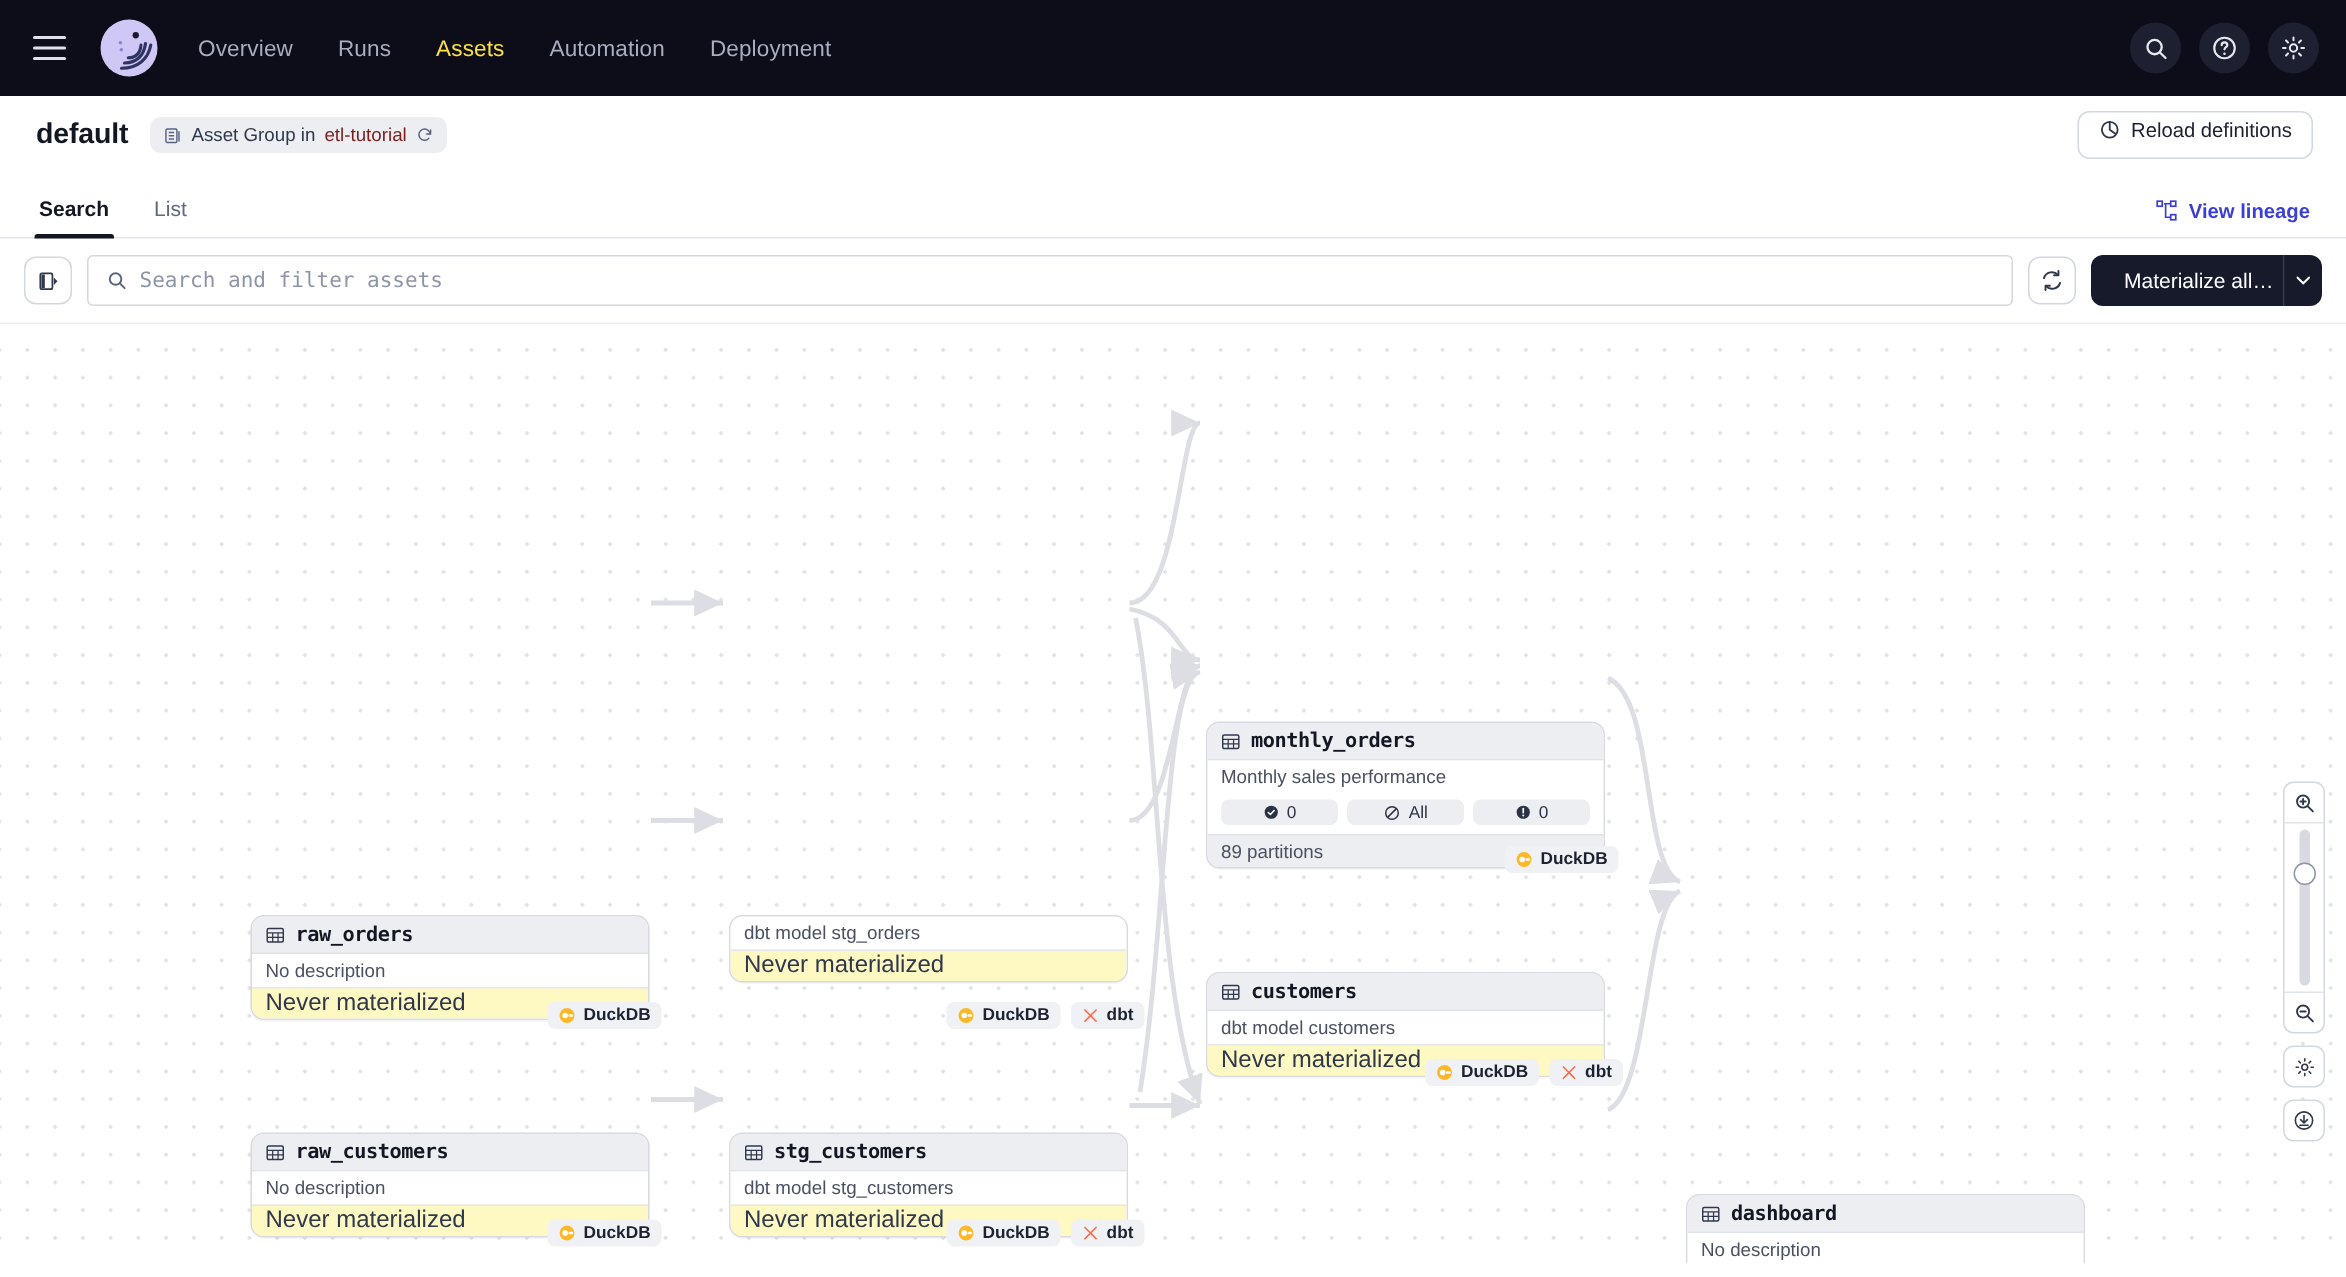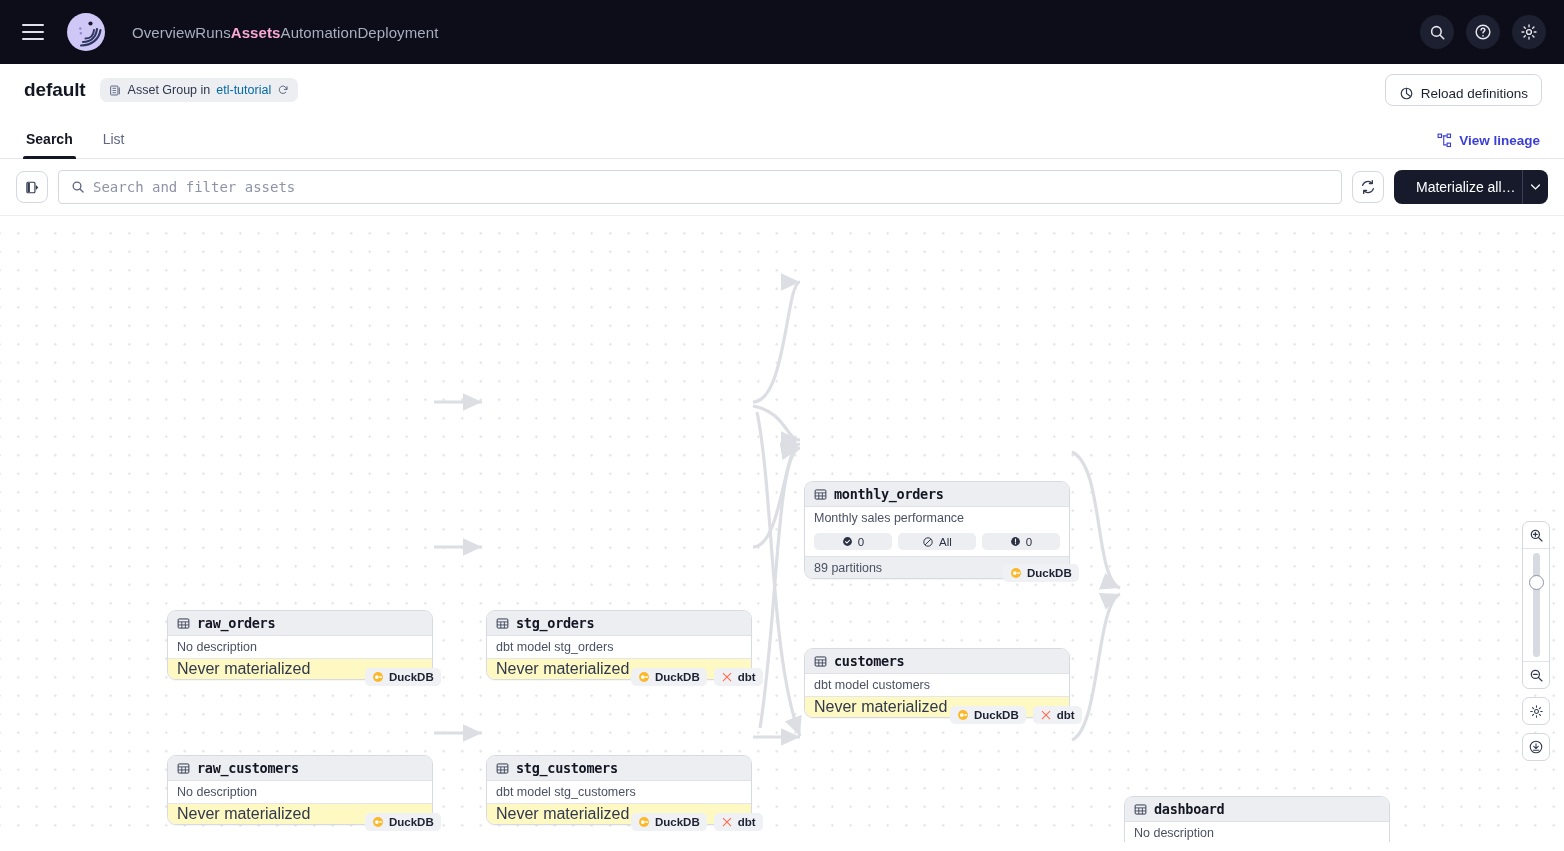--- a/index.html
+++ b/index.html
@@ -12,42 +12,42 @@
 
   
   .topnav {
     height: 64px; background: #0c0d19; display: flex; align-items: center;
     padding: 0 18px 0 22px; position: relative;
   }
   .hamburger { width: 22px; height: 16px; display: flex; flex-direction: column;
     justify-content: space-between; cursor: pointer; margin-right: 22px; }
   .hamburger i { display: block; height: 2px; background: #dfe2ea; border-radius: 1px; }
   .logo { width: 40px; height: 40px; margin-right: 26px; flex: 0 0 auto; }
-  .navlinks { display: flex; align-items: flex-end; }
+  .navlinks { display: flex; align-items: flex-end; gap: 30px; }
   .navlink { color: #a8adc0; font-size: 15px; letter-spacing: .1px; cursor: pointer; }
-  .navlink.active { color: #f9a8d4; font-weight: 700; }
+  .navlink.active { color: #fde047; font-weight: 400; }
   .nav-right { margin-left: auto; display: flex; align-items: center; gap: 12px; }
   .circ-btn { width: 34px; height: 34px; border-radius: 50%; background: #1d2030;
     display: flex; align-items: center; justify-content: center; cursor: pointer; }
 
   
   .pagehead {
     height: 52px; display: flex; align-items: center; padding: 0 22px 0 24px;
     background: #fff;
   }
   .pagetitle { font-size: 19px; font-weight: 700; color: #131723; letter-spacing: -.1px; }
   .grouptag {
     margin-left: 14px; background: #eceef2; border-radius: 7px; height: 24px;
     display: flex; align-items: center; gap: 6px; padding: 0 9px; font-size: 12.5px;
     color: #30384d; cursor: pointer;
   }
-  .grouptag a { color: #0369a1; text-decoration: none; }
+  .grouptag a { color: #7f1d1d; text-decoration: none; }
   .reload-btn {
     margin-left: auto; height: 32px; border: 1px solid #d3d7e0; border-radius: 8px;
-    background: #fff; display: flex; align-items: flex-end; gap: 7px; padding: 4px 13px;
+    background: #fff; display: flex; align-items: flex-start; gap: 7px; padding: 4px 13px;
     font-size: 13.5px; color: #1c2030; cursor: pointer;
   }
 
   
   .tabbar {
     height: 43px; display: flex; align-items: flex-end; padding: 0 24px;
     border-bottom: 1px solid #e4e6ec; position: relative;
   }
   .tab { font-size: 14px; color: #5f6880; padding: 0 2px 11px 2px; margin-right: 26px;
     cursor: pointer; position: relative; }
@@ -346,27 +346,20 @@
       <svg width="12" height="12" viewBox="0 0 16 16">
         <circle cx="8" cy="8" r="6.6" fill="#fbb829"></circle>
           <circle cx="6.4" cy="8" r="2.5" fill="#fff"></circle>
         <rect x="9.3" y="6.9" width="4.2" height="2.2" rx="1.1" fill="#fff"></rect>
       </svg>
       <span>DuckDB</span>
     </div>
   </div>
 
   <div class="node" style="left:486px; top:378px;">
-    <div class="node-head">
-      <svg width="13" height="13" viewBox="0 0 16 16">
-        <rect x="1.4" y="2.4" width="13.2" height="11.2" rx="1.2" fill="none" stroke="#30384d" stroke-width="1.2"></rect>
-        <path d="M1.4 6h13.2M1.4 9.8h13.2M5.9 6v7.6M10.3 6v7.6" stroke="#30384d" stroke-width="1"></path>
-      </svg>
-      <span class="node-name">stg_orders</span>
-    </div>
     <div class="node-desc">dbt model stg_orders</div>
     <div class="node-foot">Never materialized</div>
   </div>
   <div class="tags" style="left:631px; top:452px;">
     <div class="tag">
       <svg width="12" height="12" viewBox="0 0 16 16">
         <circle cx="8" cy="8" r="6.6" fill="#fbb829"></circle>
           <circle cx="6.4" cy="8" r="2.5" fill="#fff"></circle>
         <rect x="9.3" y="6.9" width="4.2" height="2.2" rx="1.1" fill="#fff"></rect>
       </svg>

